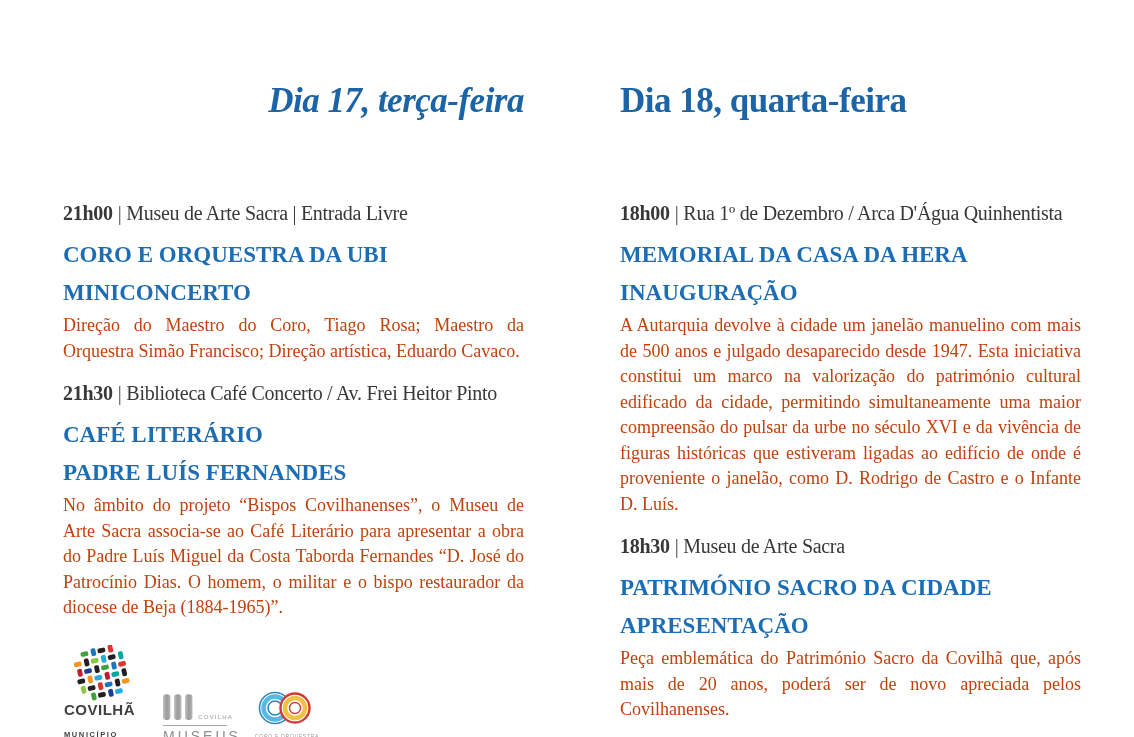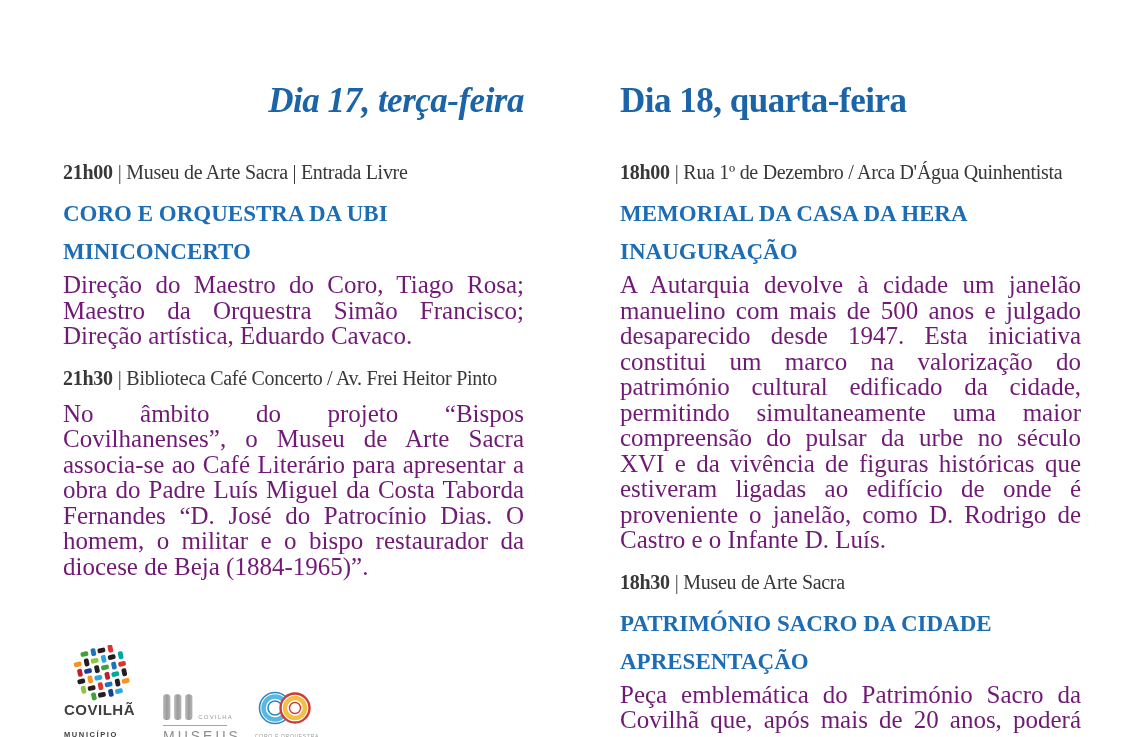--- a/index.html
+++ b/index.html
@@ -19,21 +19,21 @@
     margin-top: 80px;
     font-size: 35px;
     line-height: 42px;
     font-weight: 700;
     letter-spacing: -0.5px;
     color: #1b64a8;
   }
   .col-left  .day-header { text-align: right; font-style: italic; }
   .col-right .day-header { text-align: left; }
 
-  .event:first-of-type { margin-top: 39px; }
+  .event:first-of-type { margin-top: 80px; }
   .event + .event { margin-top: 18px; }
 
   .event-time-line {
     font-size: 20px;
     line-height: 23px;
     letter-spacing: -0.3px;
     color: #383838;
     white-space: nowrap;
   }
   .event-time-line .time { font-weight: 700; }
@@ -45,23 +45,23 @@
     font-size: 23px;
     line-height: 38px;
     font-weight: 700;
     letter-spacing: 0;
     color: #1d6db4;
   }
   .event-title .line { display: block; }
 
   .event-desc {
     margin-top: 1px;
-    font-size: 25px;
+    font-size: 18px;
     line-height: 25.5px;
-    color: #701a75;
+    color: #c2410c;
     text-align: justify;
   }
 
   
   .logos { position: absolute; left: 0; top: 645px; width: 1134px; height: 92px; }
 
   .logo-municipio { position: absolute; left: 64px; top: 0; width: 78px; text-align: left;
     font-family: "Liberation Sans", sans-serif; color: #3f3f3f; }
   .logo-municipio .weave { display: block; margin: 0 auto; }
   .muni-title { font-size: 15px; font-weight: 700; letter-spacing: 0.5px; line-height: 17px; }
@@ -95,20 +95,22 @@
         <span class="line">MINICONCERTO</span>
       </h2>
       <p class="event-desc">Direção do Maestro do Coro, Tiago Rosa; Maestro da Orquestra Simão Francisco; Direção artística, Eduardo Cavaco.</p>
     </article>
 
     <article class="event">
       <div class="event-time-line">
         <span class="time">21h30</span><span class="sep">|</span><span class="details">Biblioteca Café Concerto / Av. Frei Heitor Pinto</span>
       </div>
       <h2 class="event-title">
+        <span class="line">CAFÉ LITERÁRIO</span>
+        <span class="line">PADRE LUÍS FERNANDES</span>
       </h2>
       <p class="event-desc">No âmbito do projeto “Bispos Covilhanenses”, o Museu de Arte Sacra associa-se ao Café Literário para apresentar a obra do Padre Luís Miguel da Costa Taborda Fernandes “D. José do Patrocínio Dias. O homem, o militar e o bispo restaurador da diocese de Beja (1884-1965)”.</p>
     </article>
   </section>
 
   <section class="col col-right">
     <h1 class="day-header">Dia 18, quarta-feira</h1>
 
     <article class="event">
       <div class="event-time-line">

